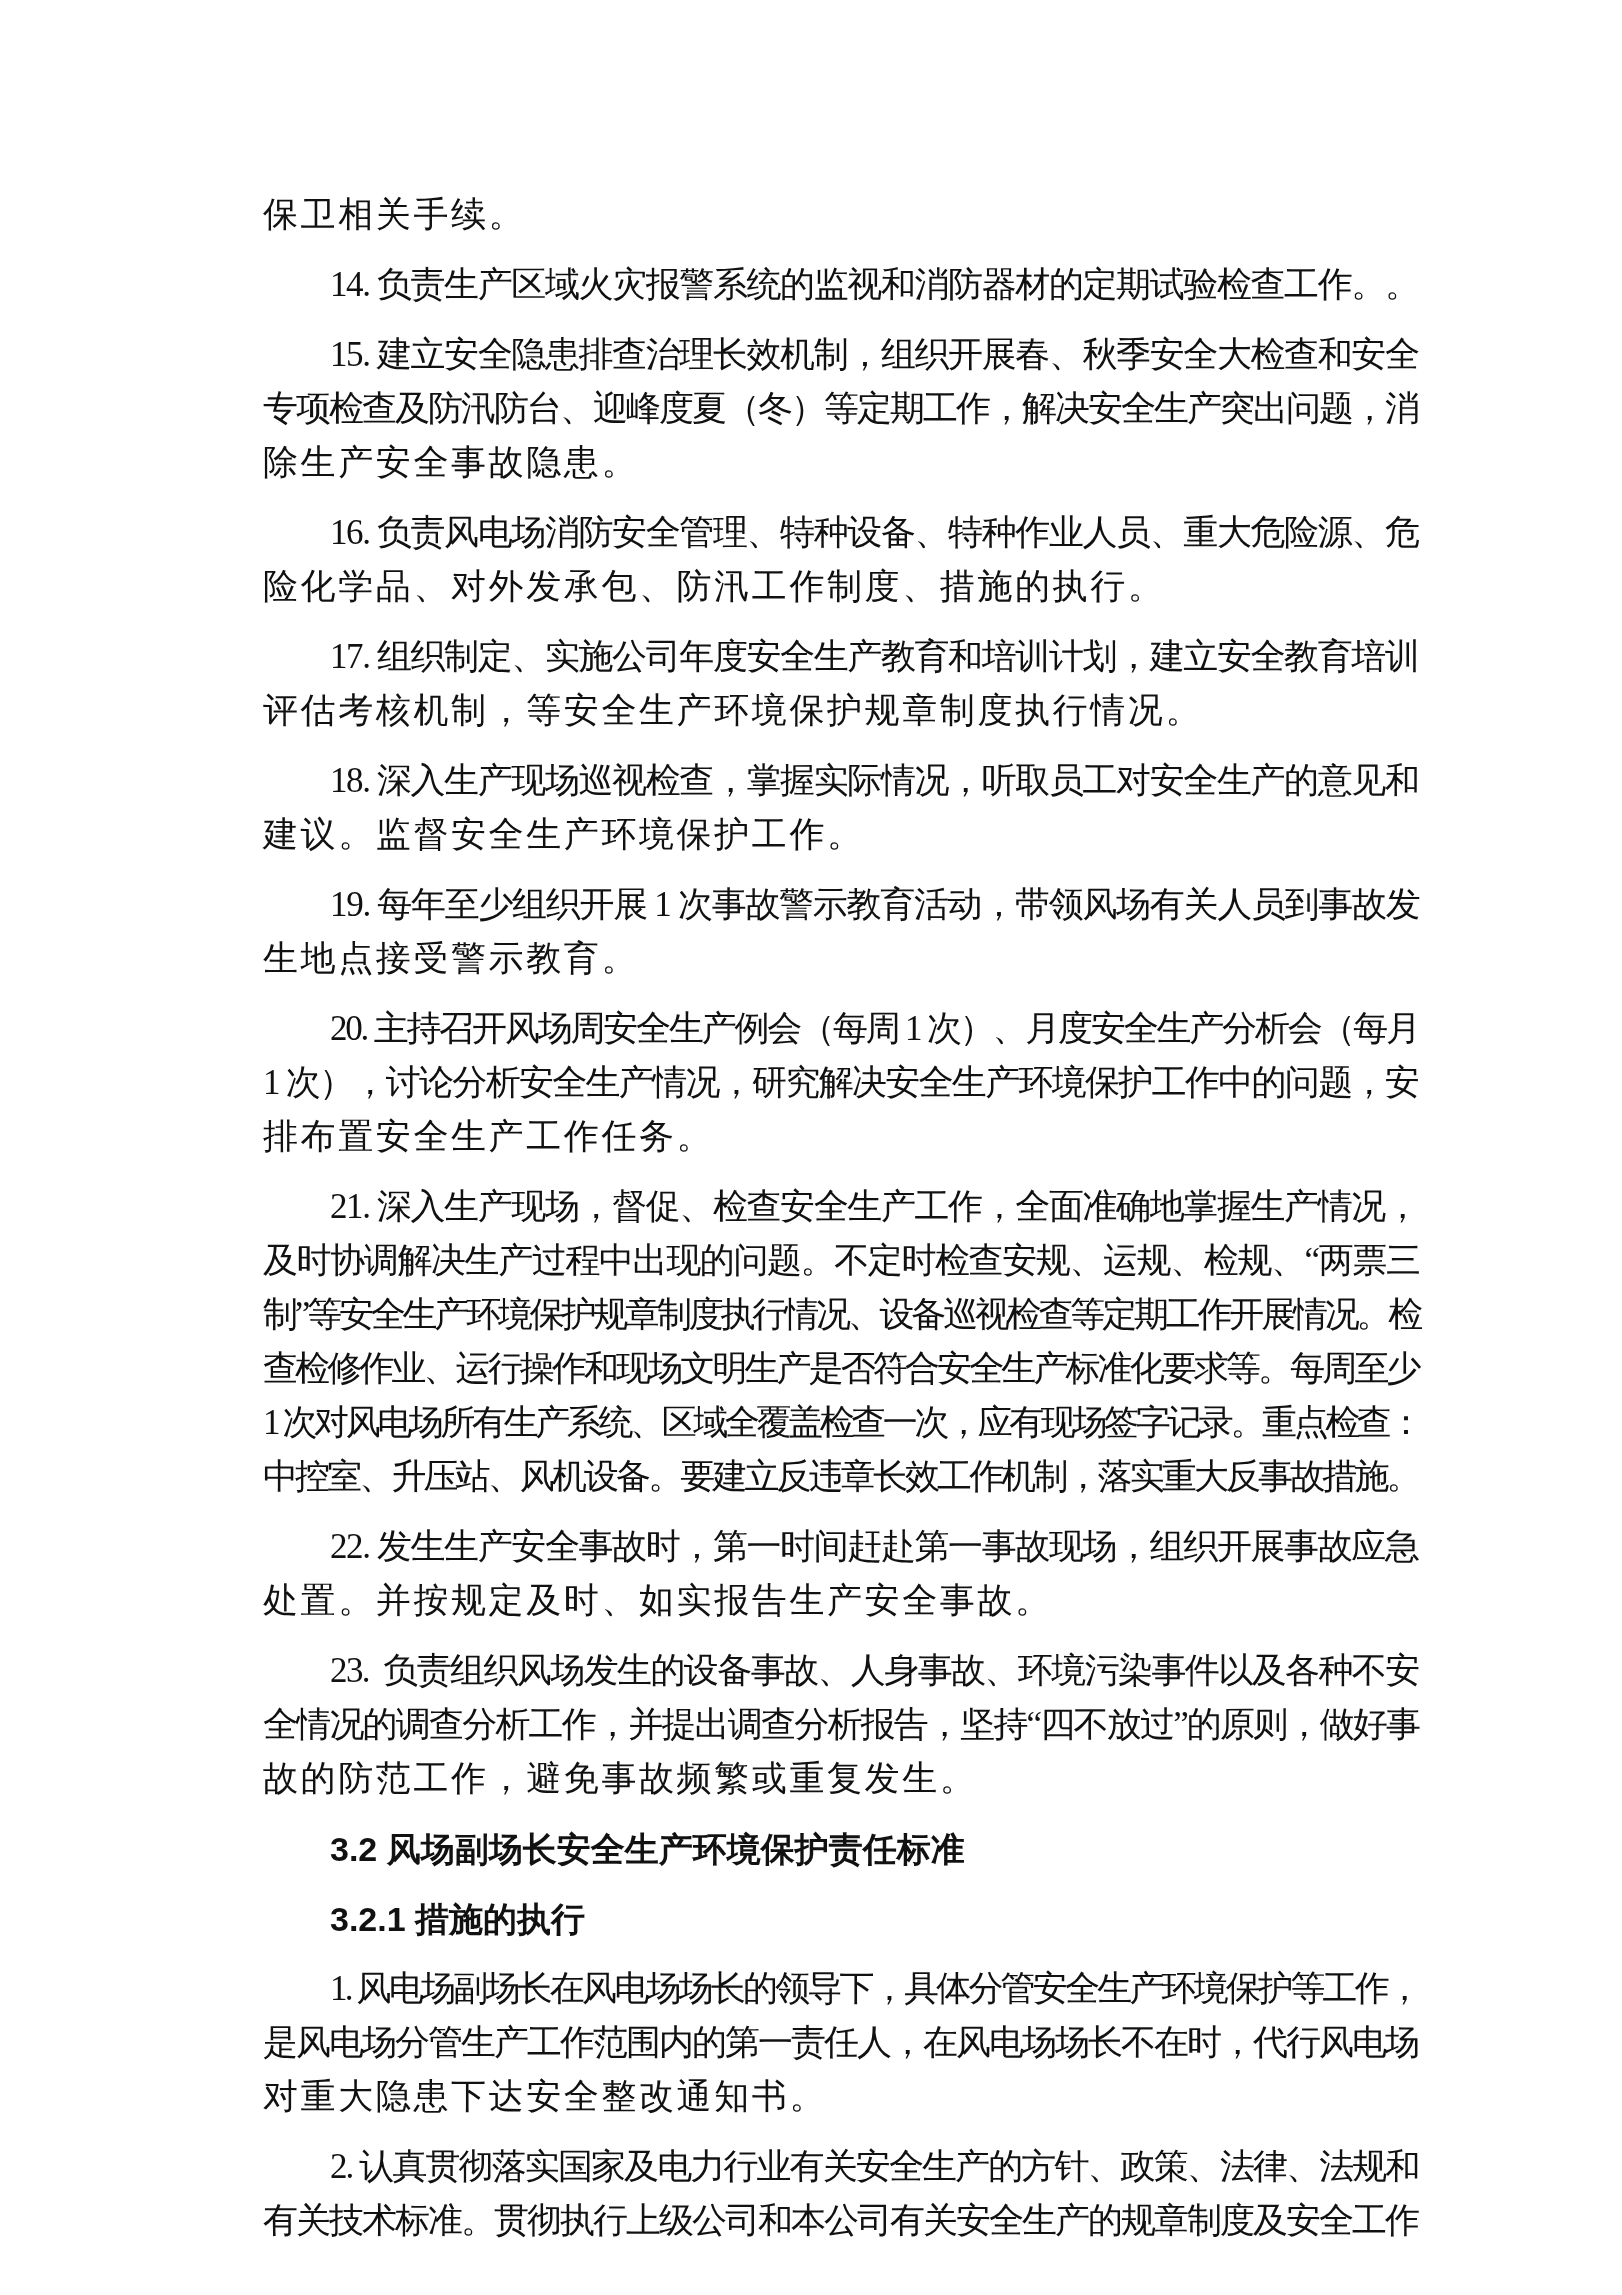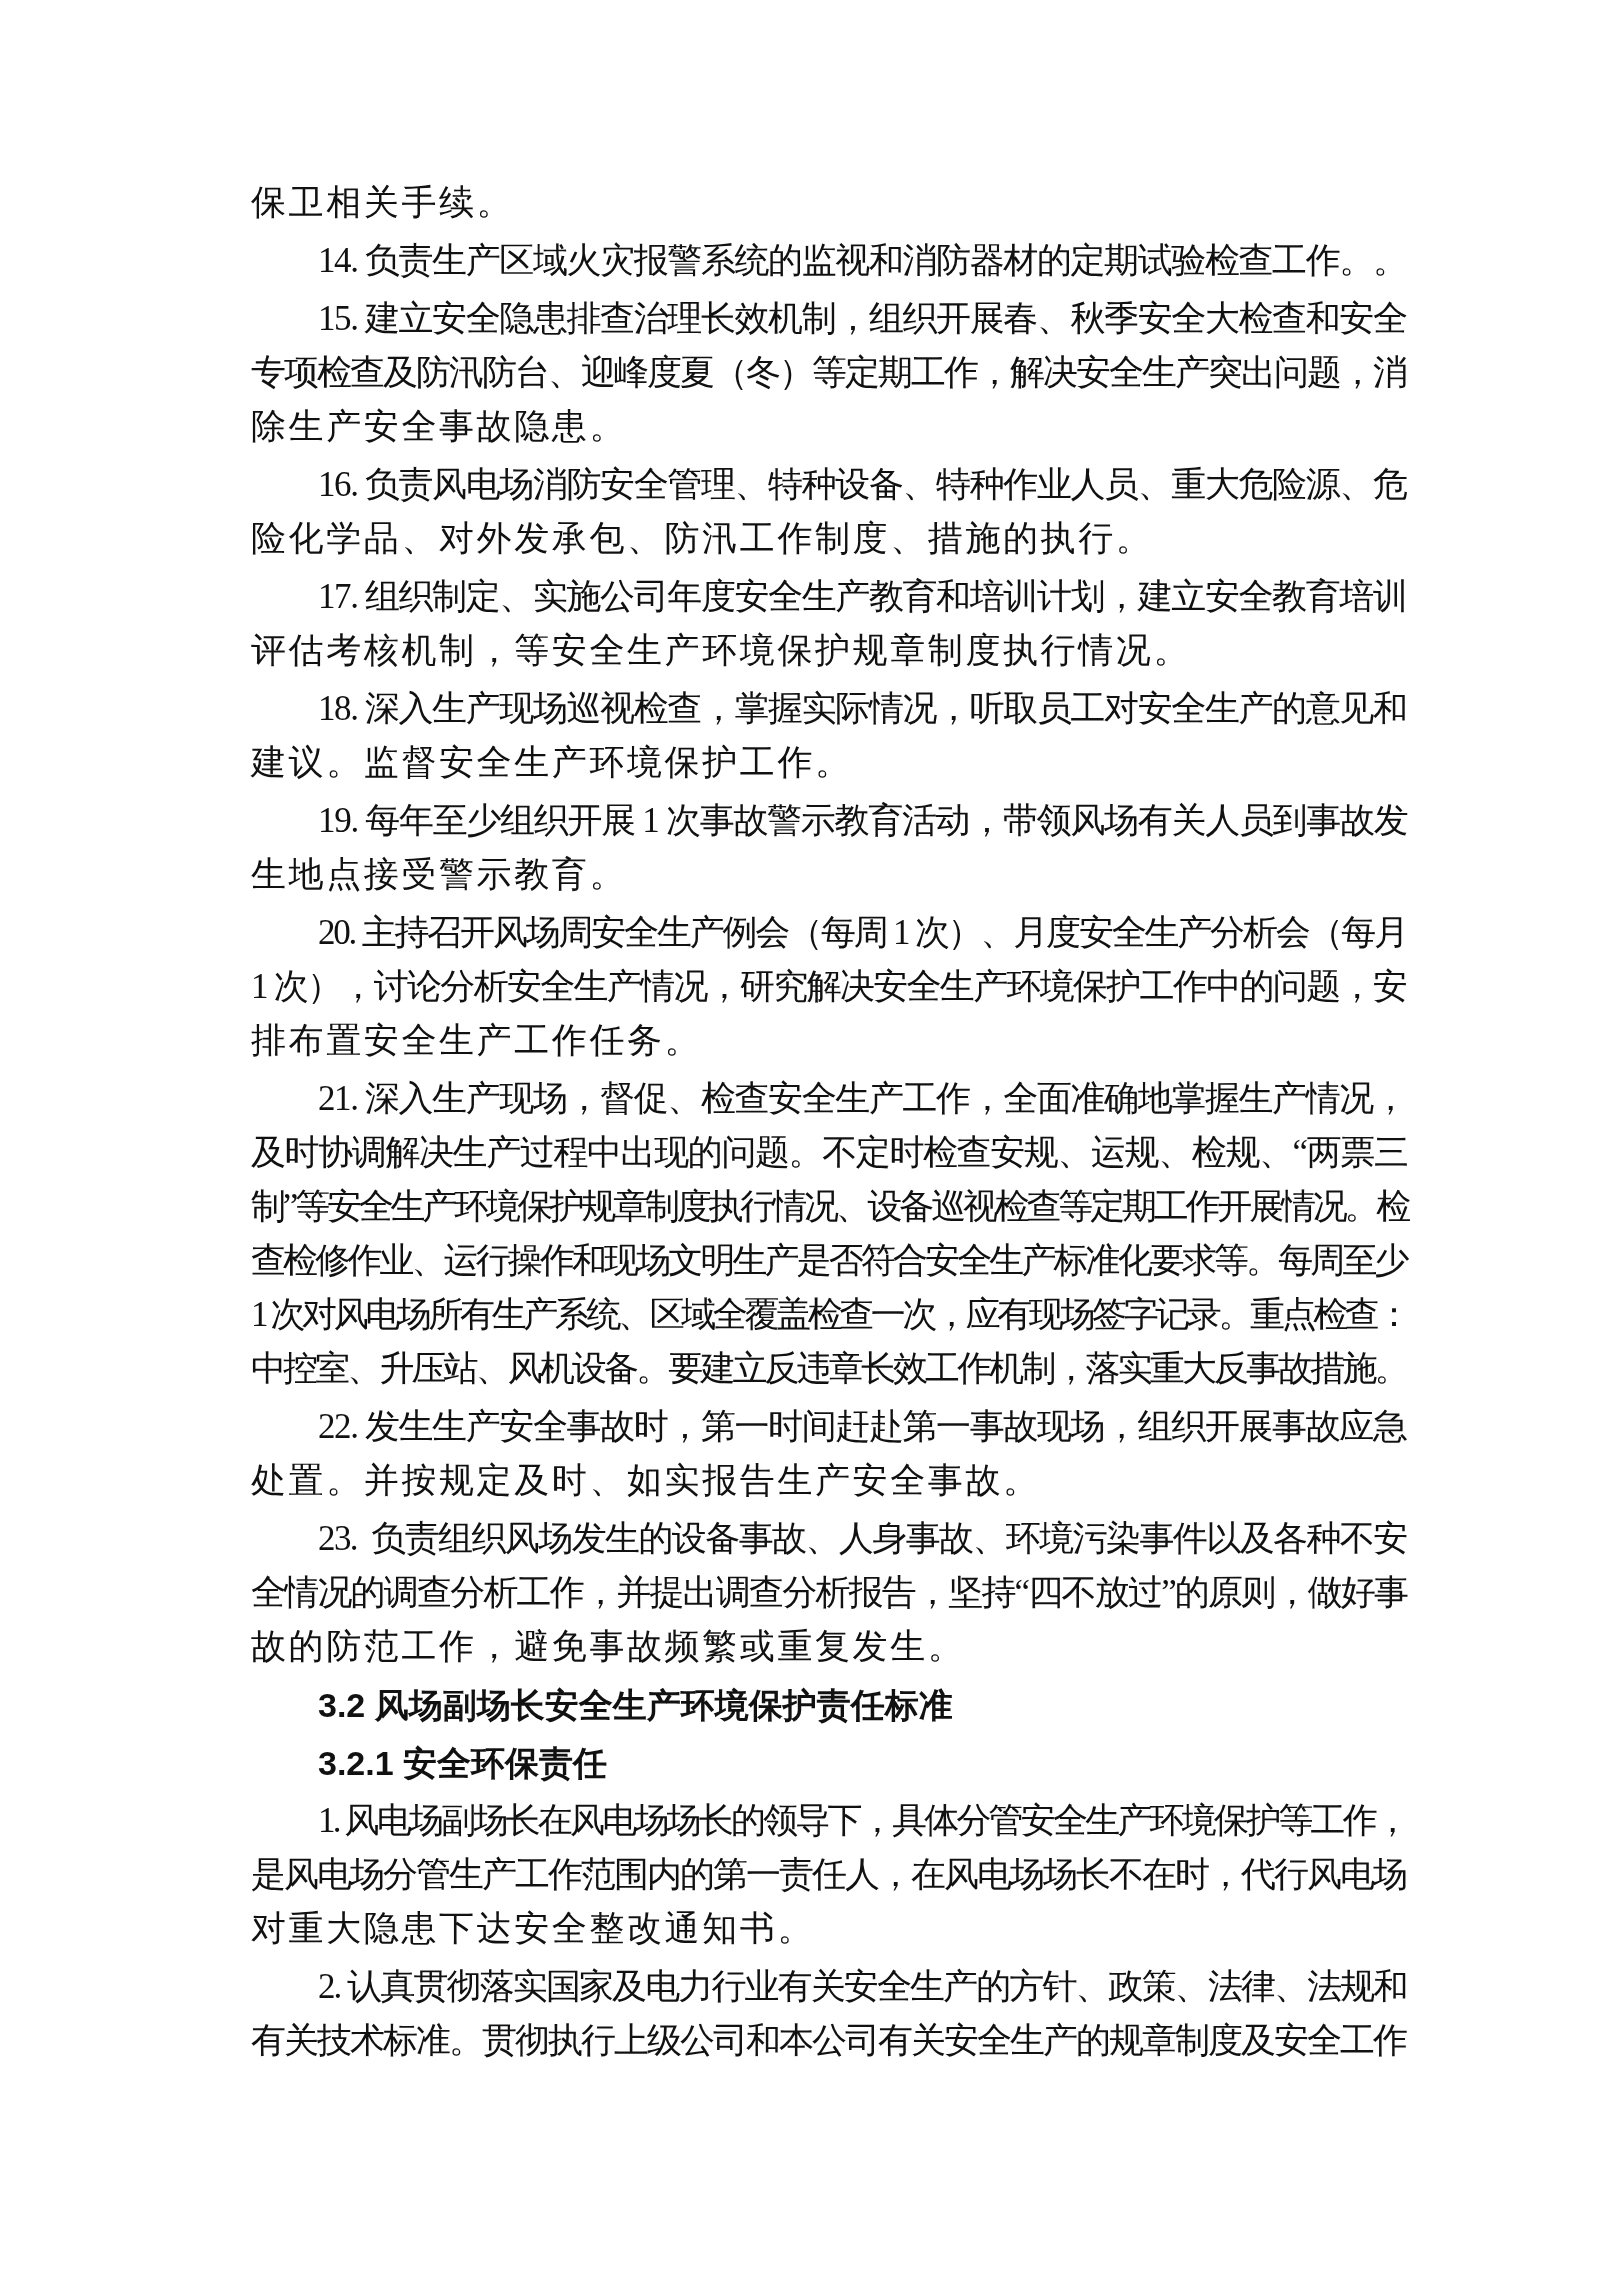--- a/index.html
+++ b/index.html
@@ -11,21 +11,21 @@
     font-family:"Liberation Serif","DejaVu Serif",serif;
   }
   .doc-body{
     position:absolute;
     left:247px;top:172px;
     width:1152px;
     color:#111111;
     font-size:35px;
     line-height:54px;
   }
-  .para{margin:4px;padding:0;}
+  .para{margin:16px;padding:0;}
   .line{height:54px;white-space:nowrap;}
   .line.indent{padding-left:67px;}
   .line > span{letter-spacing:2.6px;display:inline-block;white-space:pre;}
   .para.heading{font-family:"Liberation Sans","DejaVu Sans",sans-serif;font-weight:bold;}
   .para.heading .line > span{letter-spacing:0px;font-size:34px;}
 </style>
 </head>
 <body>
 
 <div class="page">
@@ -76,21 +76,21 @@
       </div>
       <div class="para">
         <div class="line indent"><span style="letter-spacing: -1.6px;">23.  负责组织风场发生的设备事故、人身事故、环境污染事件以及各种不安</span></div>
         <div class="line"><span style="letter-spacing: -1.8px;">全情况的调查分析工作，并提出调查分析报告，坚持“四不放过”的原则，做好事</span></div>
         <div class="line"><span>故的防范工作，避免事故频繁或重复发生。</span></div>
       </div>
       <div class="para heading">
         <div class="line indent"><span>3.2 风场副场长安全生产环境保护责任标准</span></div>
       </div>
       <div class="para heading">
-        <div class="line indent"><span>3.2.1 安全环保责任</span></div>
+        <div class="line indent"><span>3.2.1 措施的执行</span></div>
       </div>
       <div class="para">
         <div class="line indent"><span style="letter-spacing: -2.8px;">1. 风电场副场长在风电场场长的领导下，具体分管安全生产环境保护等工作，</span></div>
         <div class="line"><span style="letter-spacing: -2px;">是风电场分管生产工作范围内的第一责任人，在风电场场长不在时，代行风电场</span></div>
         <div class="line"><span>对重大隐患下达安全整改通知书。</span></div>
       </div>
       <div class="para">
         <div class="line indent"><span style="letter-spacing: -1.9px;">2. 认真贯彻落实国家及电力行业有关安全生产的方针、政策、法律、法规和</span></div>
         <div class="line"><span style="letter-spacing: -2px;">有关技术标准。贯彻执行上级公司和本公司有关安全生产的规章制度及安全工作</span></div>
       </div>

